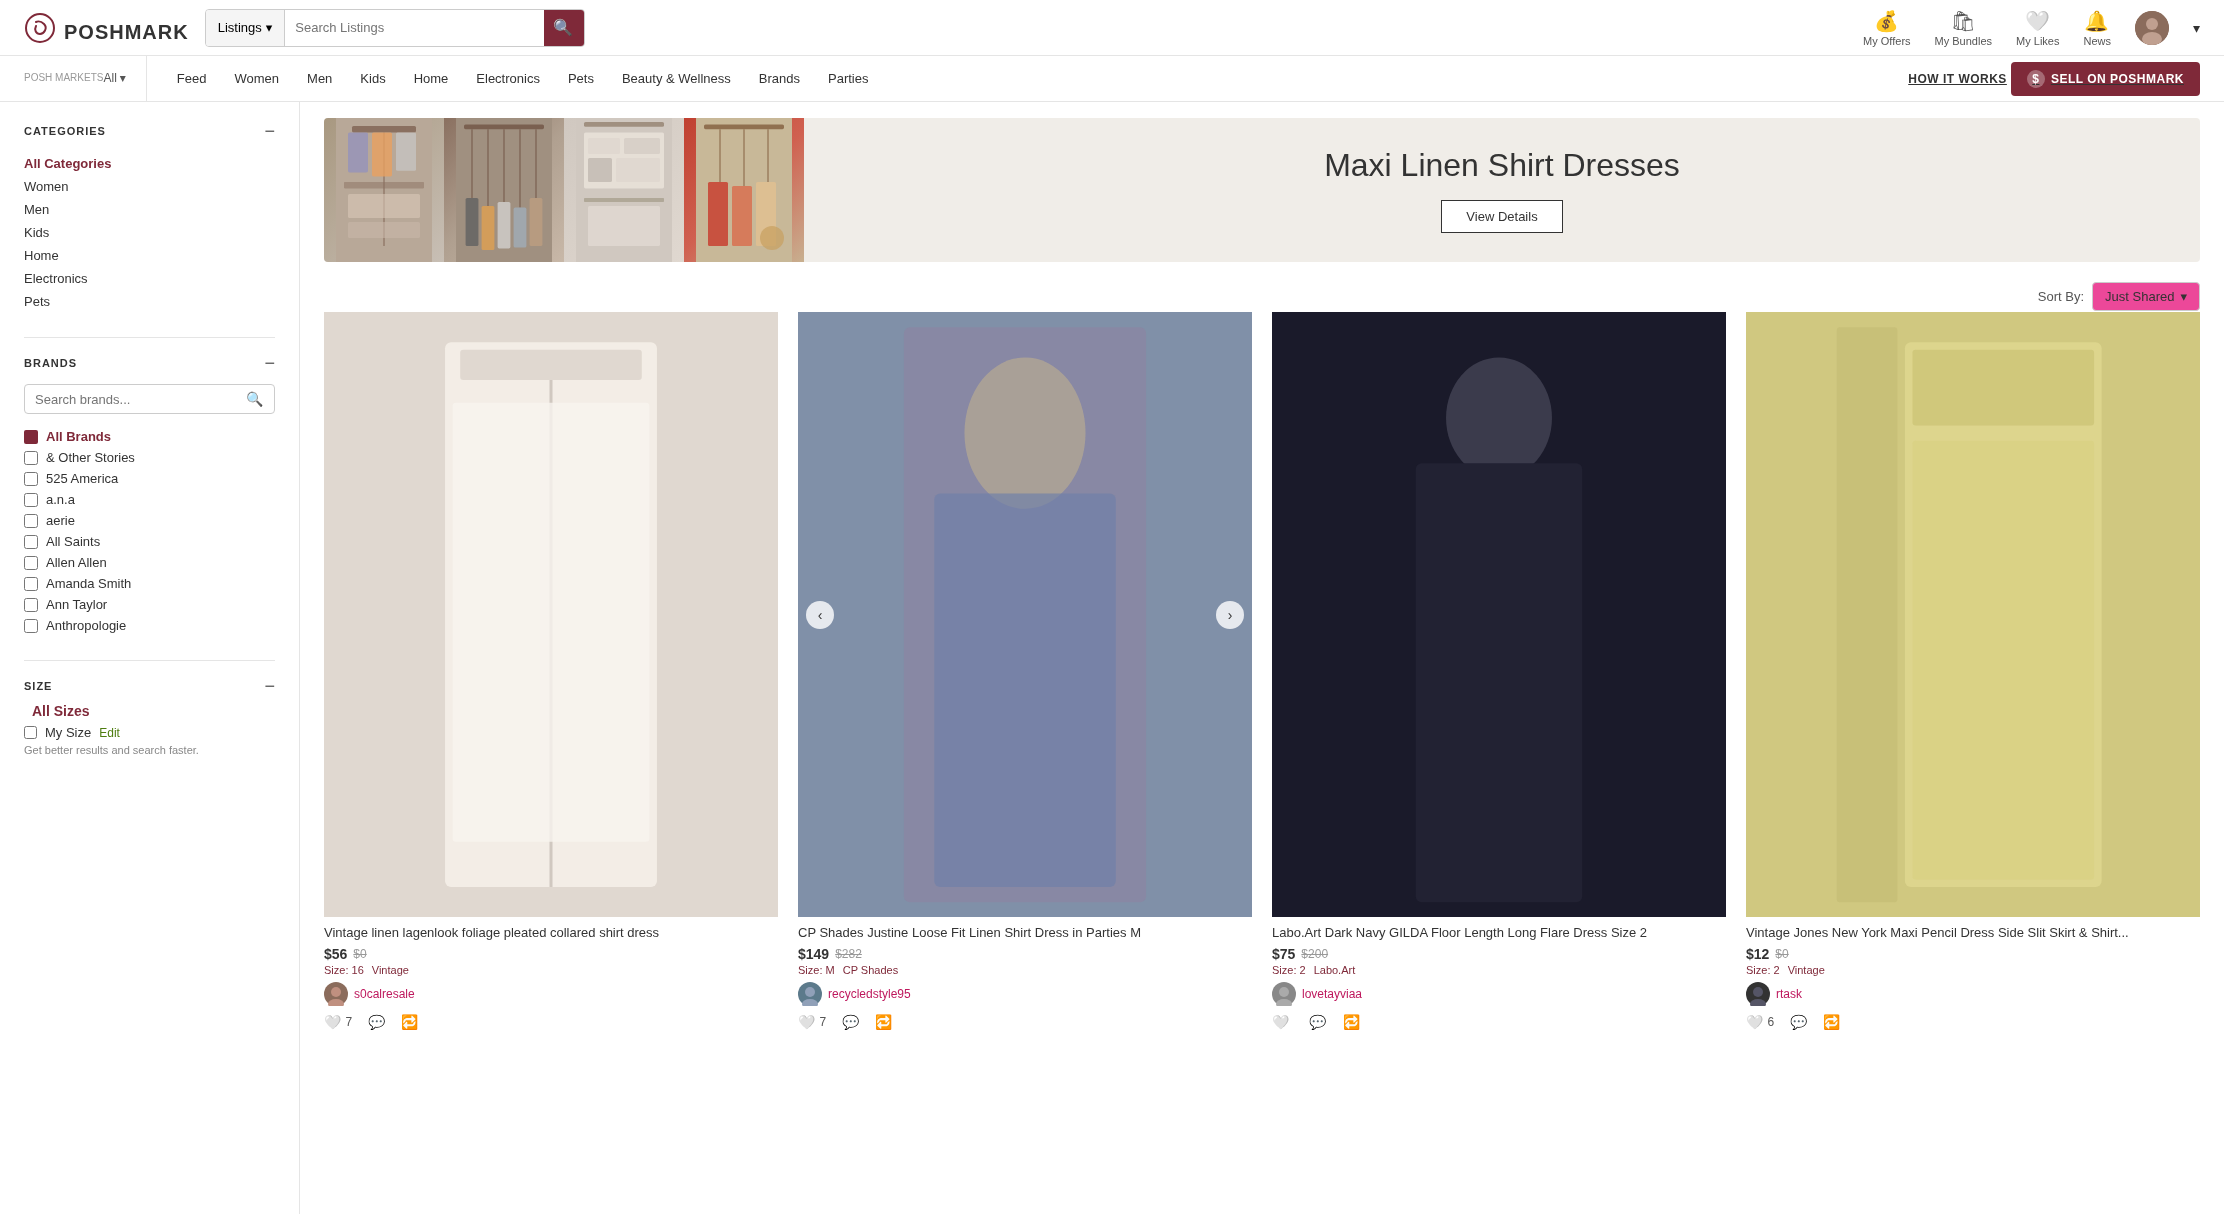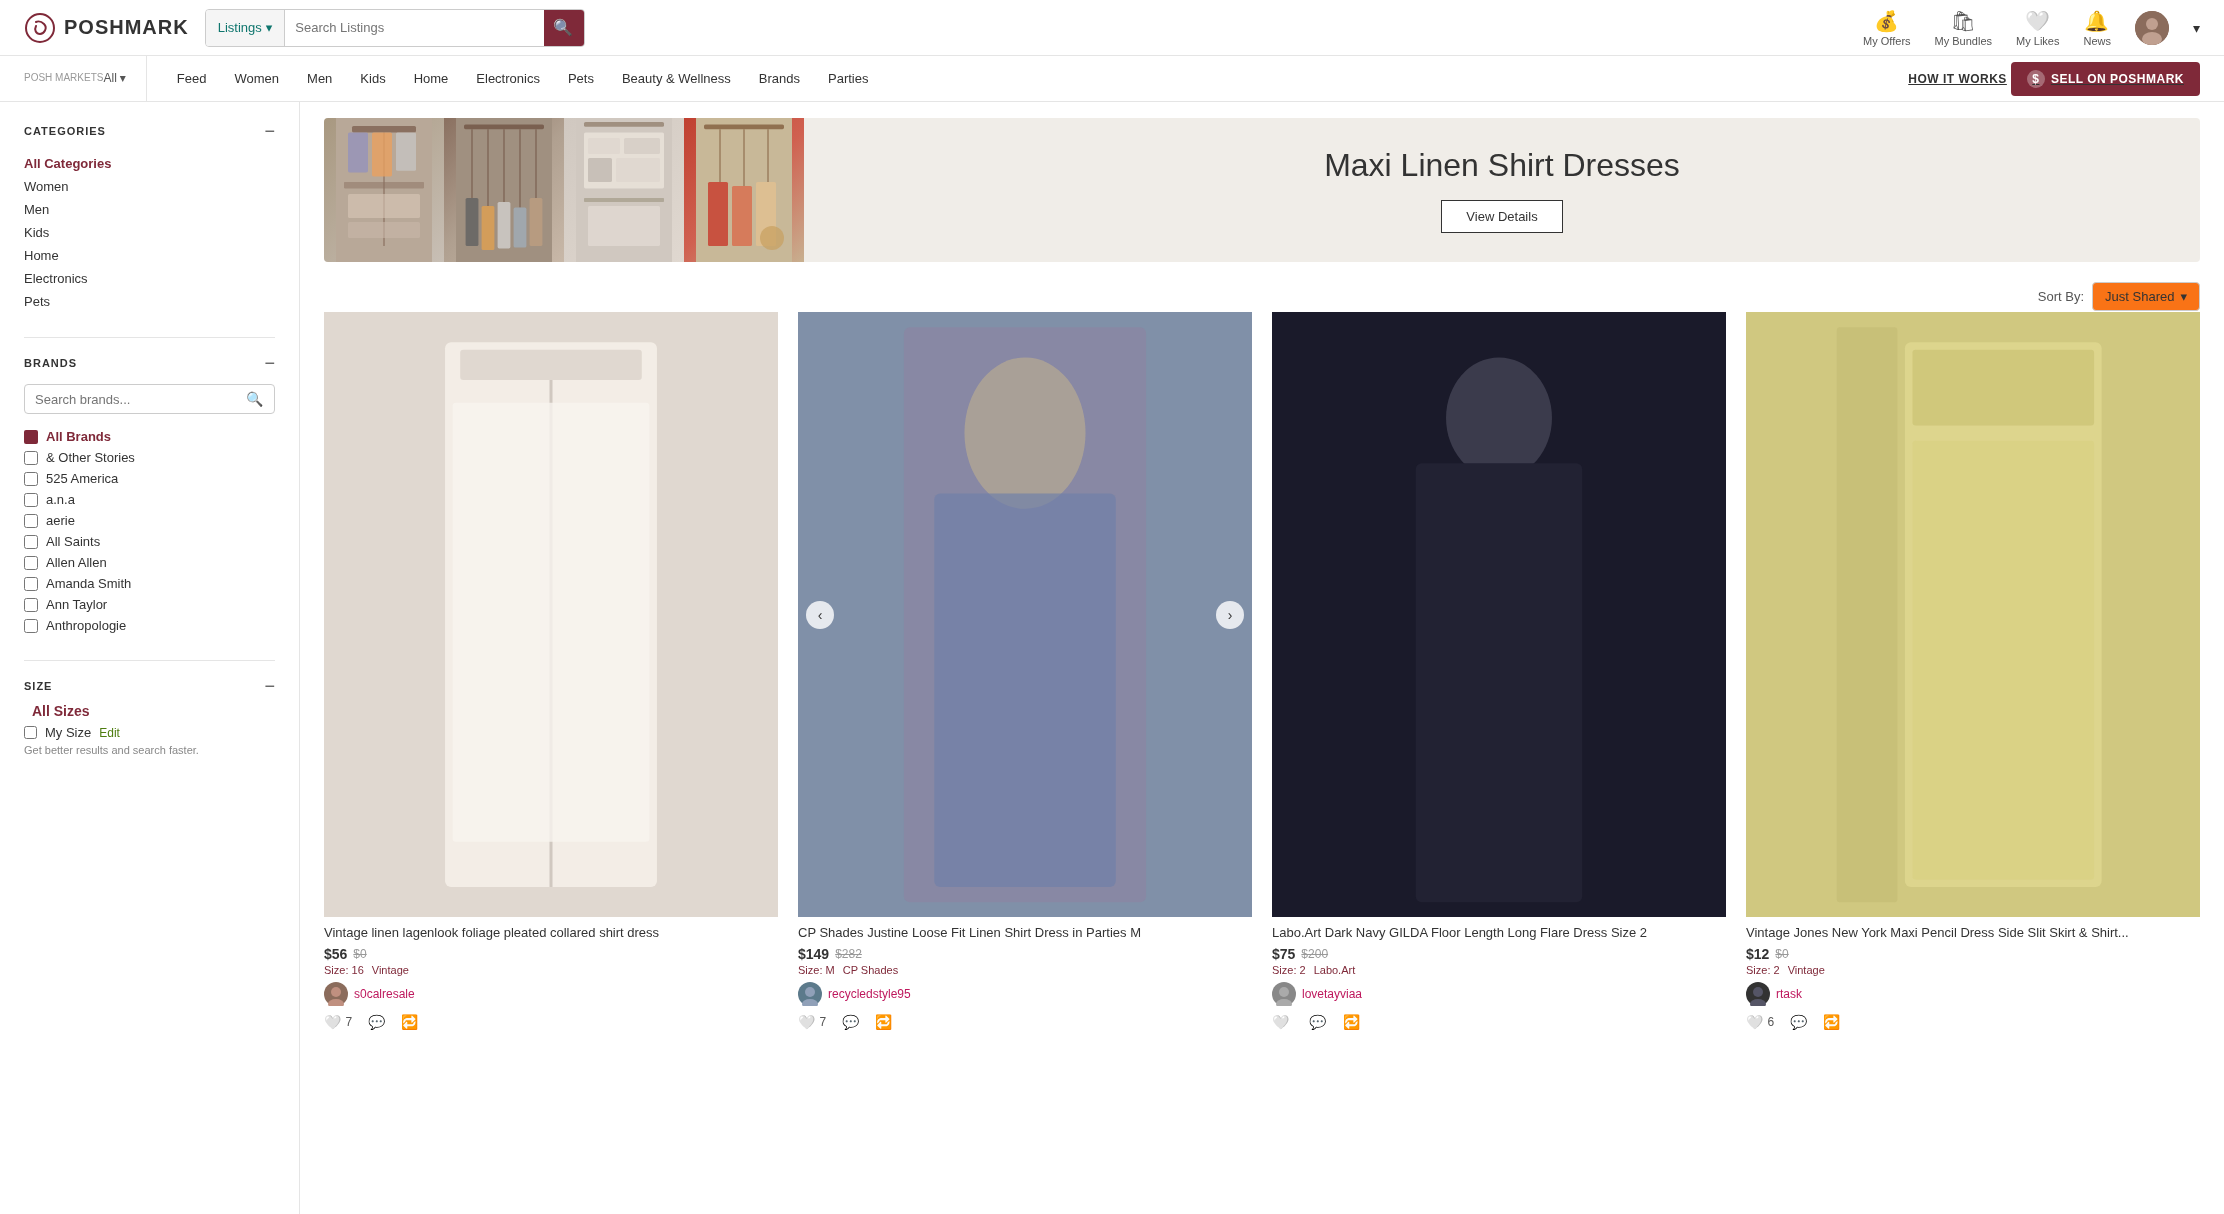--- a/index.html
+++ b/index.html
@@ -12,21 +12,21 @@
       height: 56px;
       padding: 0 24px;
       border-bottom: 1px solid #e5e5e5;
       background: #fff;
       position: sticky;
       top: 0;
       z-index: 100;
     }
     .logo-area {
       display: flex;
-      align-items: center;
+      align-items: flex-end;
       gap: 8px;
       margin-right: 16px;
       text-decoration: none;
     }
     .logo-icon {
       width: 32px;
       height: 32px;
     }
     .logo-text {
       font-size: 20px;
@@ -46,21 +46,21 @@
       display: flex;
       align-items: center;
       gap: 4px;
       padding: 0 12px;
       height: 36px;
       background: #f5f5f5;
       border: none;
       border-right: 1px solid #ccc;
       cursor: pointer;
       font-size: 13px;
-      color: #0f766e;
+      color: #000000;
     }
     .search-input {
       flex: 1;
       height: 36px;
       border: none;
       outline: none;
       padding: 0 10px;
       font-size: 13px;
     }
     .search-btn {
@@ -367,21 +367,21 @@
     .sort-label { font-size: 13px; color: #555; }
     .sort-select {
       display: flex;
       align-items: center;
       gap: 6px;
       border: 1px solid #ccc;
       border-radius: 4px;
       padding: 6px 12px;
       font-size: 13px;
       cursor: pointer;
-      background: #f97316;
+      background: #ec4899;
     }
 
     
     .product-grid {
       display: grid;
       grid-template-columns: repeat(4, 1fr);
       gap: 20px;
     }
     .product-card {
       cursor: pointer;

